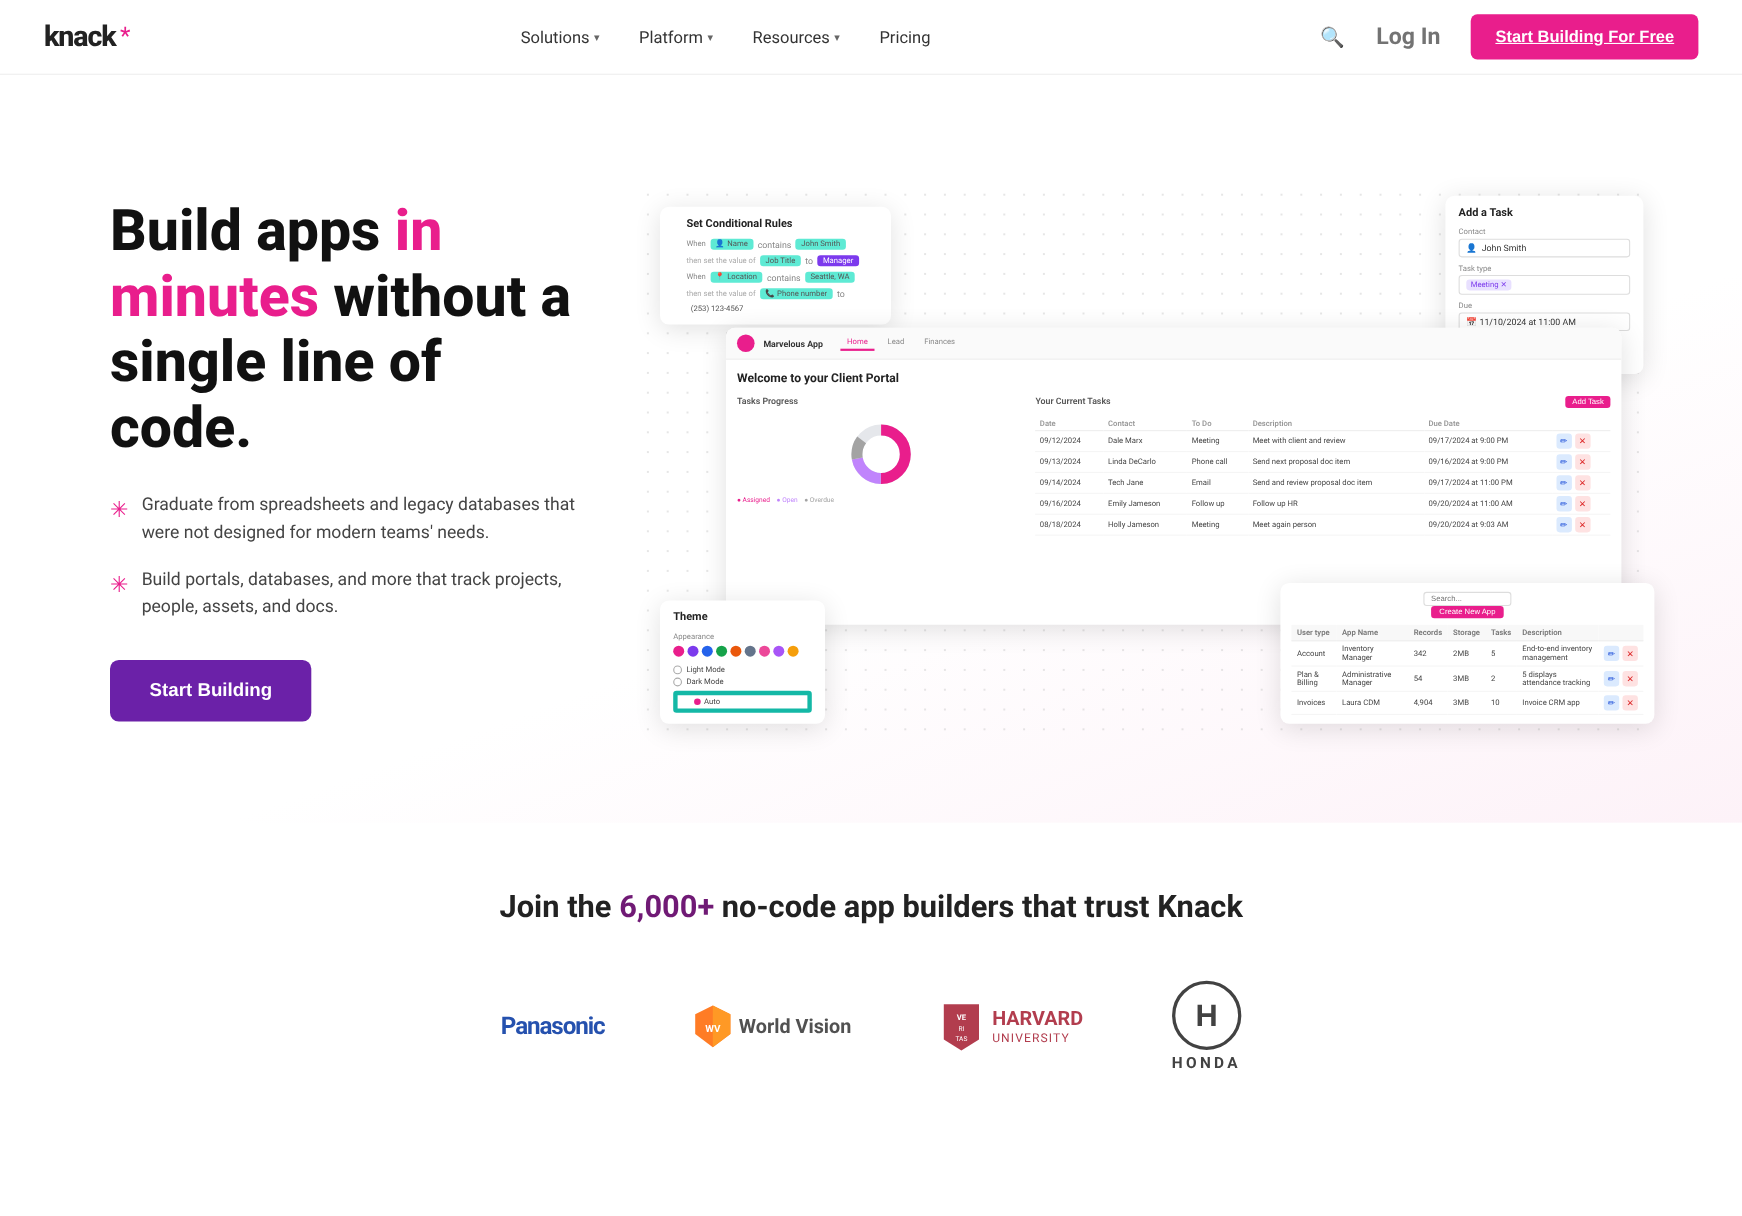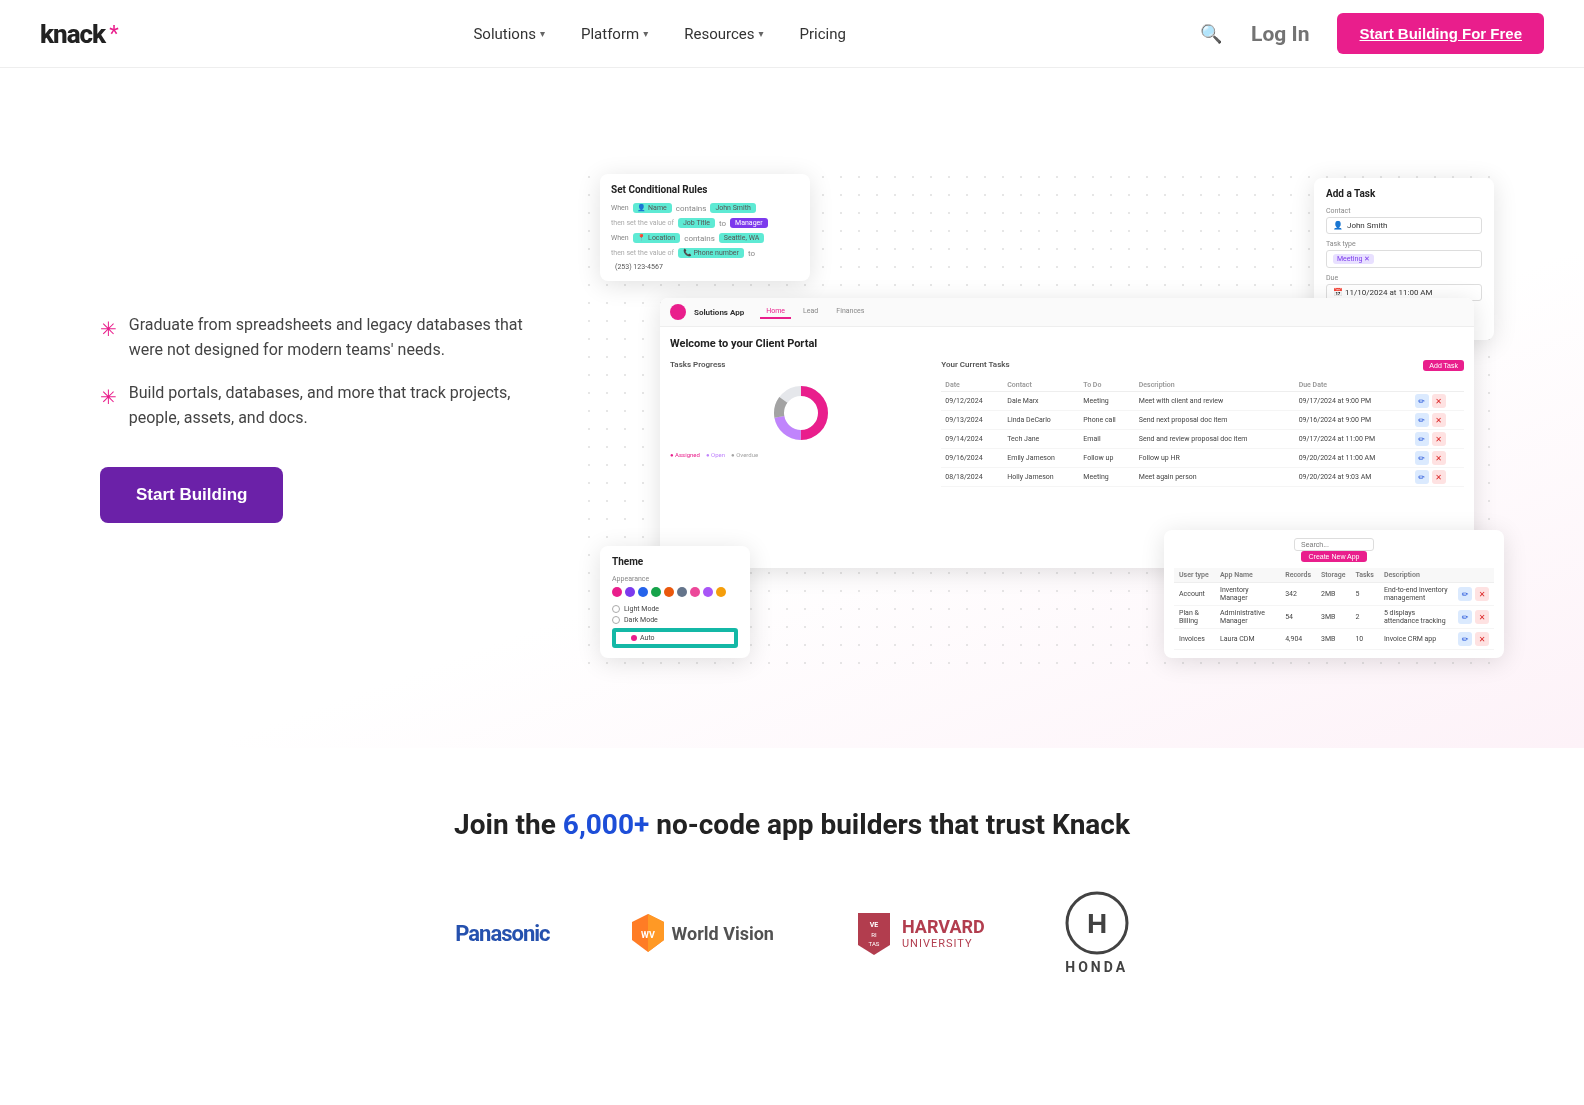--- a/index.html
+++ b/index.html
@@ -69,21 +69,21 @@
 
     
     .mock-card {
       position: absolute; background: #fff; border-radius: 8px;
       box-shadow: 0 4px 24px rgba(0,0,0,0.12);
       font-size: 9px; color: #444; overflow: hidden;
     }
 
     
     .card-rules {
-      top: 6px; left: 20px; width: 210px; padding: 10px 11px;
+      top: 20px; left: 20px; width: 210px; padding: 10px 24px;
     }
     .card-rules .card-title { font-size: 10px; font-weight: 700; margin-bottom: 8px; color: #222; }
     .rule-row { display: flex; align-items: center; gap: 4px; margin-bottom: 5px; font-size: 8px; }
     .rule-tag { background: #5eead4; border-radius: 3px; padding: 1px 5px; font-size: 7px; color: #555; }
     .rule-arrow { color: #888; font-size: 8px; }
     .rule-val { background: #7c3aed; color: #fff; border-radius: 3px; padding: 1px 5px; font-size: 7px; }
 
     
     .card-task {
       top: 10px; right: 10px; width: 180px; padding: 10px 12px;
@@ -150,21 +150,21 @@
     .data-table tr.highlight td { background: #e8f4ff; }
     .action-icons { display: flex; gap: 3px; }
     .act-icon { width: 14px; height: 14px; border-radius: 3px; display: flex; align-items: center; justify-content: center; font-size: 8px; cursor: pointer; }
     .act-edit { background: #dbeafe; color: #1d4ed8; }
     .act-del { background: #fee2e2; color: #dc2626; }
     .act-gear { background: #f3f4f6; color: #666; }
 
     
     .trust-section { padding: 60px 40px 40px; text-align: center; background: #fff; }
     .trust-title { font-size: 28px; font-weight: 700; color: #222; margin-bottom: 50px; }
-    .trust-title .pink { color: #1d4ed8; margin-top: 12px; }
+    .trust-title .pink { color: #701a75; margin-top: 12px; }
     .logos-row { display: flex; align-items: center; justify-content: center; gap: 80px; flex-wrap: wrap; }
     .logo-item { display: flex; align-items: center; justify-content: center; opacity: 0.85; }
 
     
     .panasonic-logo { font-size: 22px; font-weight: 700; color: #0033a0; letter-spacing: -1px; }
 
     
     .worldvision-wrap { display: flex; align-items: center; gap: 6px; }
 
     
@@ -204,20 +204,23 @@
   </div>
   <div class="nav-actions">
     <span class="nav-search">🔍</span>
     <span class="nav-login">Log In</span>
     <button class="nav-cta">Start Building For Free</button>
   </div>
 </nav>
 
 <section class="hero">
   <div class="hero-left">
+    <h1 class="hero-title">
+      <span>Build apps </span><span class="pink">in minutes</span><span> without a single line of code.</span>
+    </h1>
     <ul class="hero-bullets">
       <li>
         <span class="bullet-star">✳</span>
         <span>Graduate from spreadsheets and legacy databases that were not designed for modern teams' needs.</span>
       </li>
       <li>
         <span class="bullet-star">✳</span>
         <span>Build portals, databases, and more that track projects, people, assets, and docs.</span>
       </li>
     </ul>
@@ -276,21 +279,21 @@
           <div class="task-value">
             <span>📅 11/10/2024 at 11:00 AM</span>
           </div>
         </div>
         <button class="task-submit">Submit</button>
       </div>
 
       <div class="mock-card card-portal">
         <div class="portal-nav">
           <div class="portal-logo"></div>
-          <span class="portal-app-name">Solutions App</span>
+          <span class="portal-app-name">Marvelous App</span>
           <div class="portal-tabs">
             <span class="portal-tab active">Home</span>
             <span class="portal-tab">Lead</span>
             <span class="portal-tab">Finances</span>
           </div>
         </div>
         <div class="portal-body">
           <div class="portal-main">
             <div class="portal-welcome">Welcome to your Client Portal</div>
             <div class="portal-row">

